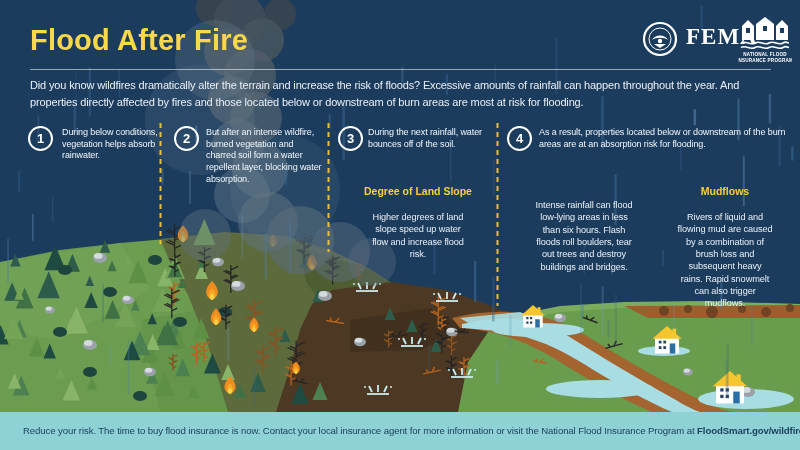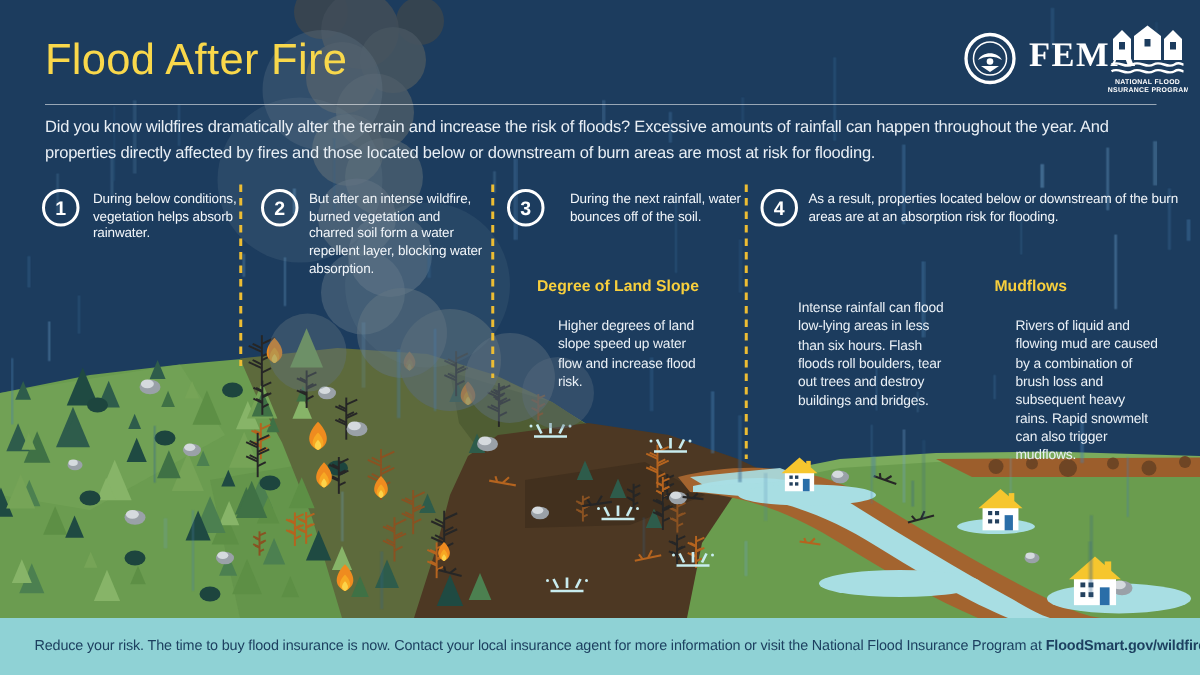--- a/index.html
+++ b/index.html
@@ -1,34 +1,34 @@
 <!DOCTYPE html>
 <html><head>
 <meta charset="utf-8">
 <style>
   html,body{margin:0;padding:0;background:#0e2a45;}
   .stage{position:relative;width:800px;height:450px;overflow:hidden;background:#1C3C5E;
          font-family:"Liberation Sans",sans-serif;}
   .stage *{box-sizing:border-box;}
   svg.scene{position:absolute;left:0;top:0;z-index:0;}
-  .page-title{position:absolute;left:30px;top:24px;margin:0;font-size:29px;font-weight:normal;
+  .page-title{position:absolute;left:30px;top:24px;margin:0;font-size:29px;font-weight:bold;
               color:#F9D84B;letter-spacing:.2px;z-index:2;}
   .title-rule{position:absolute;left:30px;top:69px;width:741px;height:1px;
               background:rgba(255,255,255,.55);z-index:2;}
   .intro{position:absolute;left:30px;top:77px;width:757px;margin:0;font-size:11px;
          letter-spacing:-.15px;line-height:1.5;color:#E9EFF5;z-index:2;}
   .logo-row{position:absolute;left:640px;top:14px;width:152px;height:50px;z-index:2;}
   .fema-word{position:absolute;left:46px;top:10px;font-family:"Liberation Serif",serif;
              font-size:23px;font-weight:600;color:#fff;letter-spacing:1px;}
   .step{position:absolute;z-index:2;}
   .step-circle{display:block;width:25px;height:25px;border:2px solid #fff;border-radius:50%;
                color:#fff;font-size:13px;font-weight:bold;text-align:center;line-height:22px;}
   .step-text{position:absolute;margin:0;font-size:9px;letter-spacing:-.1px;line-height:1.3;
              color:#F2F6FA;z-index:2;}
-  .callout{position:absolute;z-index:2;}
+  .callout{position:absolute;z-index:2;text-align:center;}
   .callout h3{margin:0 0 4px 0;font-size:10.5px;font-weight:bold;color:#F7CF3D;}
   .callout p{margin:14px;font-size:9.2px;letter-spacing:-.1px;line-height:1.34;color:#EAF0F6;}
   .banner{position:absolute;left:0;bottom:0;width:800px;height:38px;background:#8FD2D5;z-index:3;}
   .banner-text{position:absolute;left:23px;top:0;line-height:38px;font-size:9.6px;
                letter-spacing:-.1px;color:#1D4060;white-space:nowrap;}
   .banner-text b{font-weight:bold;}
   .nfip-caption{font-size:4.6px;fill:#fff;font-weight:bold;letter-spacing:.2px;}
 </style>
 </head>
 <body>
@@ -764,21 +764,21 @@
   <p class="step-text" style="left:62px;top:127px;width:96px">During below conditions, vegetation helps absorb rainwater.</p>
 
   <div class="step" style="left:174px;top:126px">
     <span class="step-circle">2</span>
   </div>
   <p class="step-text" style="left:206px;top:127px;width:118px">But after an intense wildfire, burned vegetation and charred soil form a water repellent layer, blocking water absorption.</p>
 
   <div class="step" style="left:338px;top:126px">
     <span class="step-circle">3</span>
   </div>
-  <p class="step-text" style="left:380px;top:127px;width:128px">During the next rainfall, water bounces off of the soil.</p>
+  <p class="step-text" style="left:368px;top:127px;width:128px">During the next rainfall, water bounces off of the soil.</p>
 
   <div class="step" style="left:507px;top:126px">
     <span class="step-circle">4</span>
   </div>
   <p class="step-text" style="left:539px;top:127px;width:256px">As a result, properties located below or downstream of the burn areas are at an absorption risk for flooding.</p>
 
   <div class="callout" style="left:358px;top:185px;width:120px">
     <h3>Degree of Land Slope</h3>
     <p>Higher degrees of land slope speed up water flow and increase flood risk.</p>
   </div>

